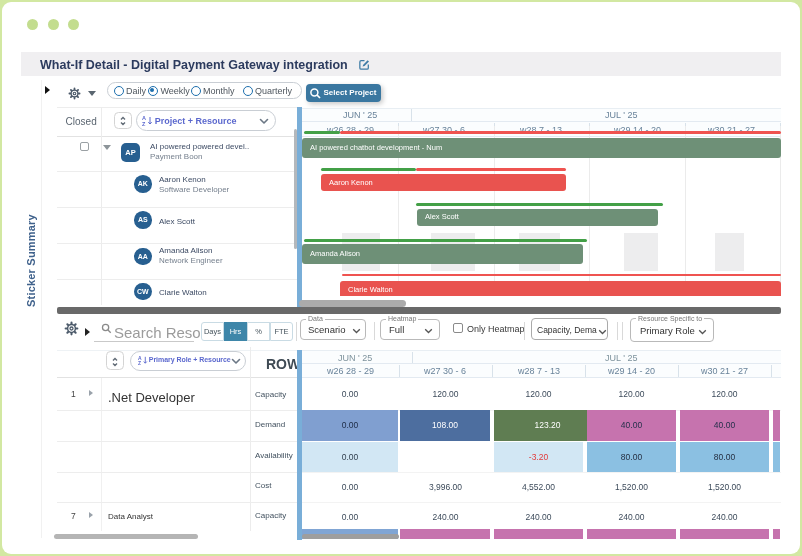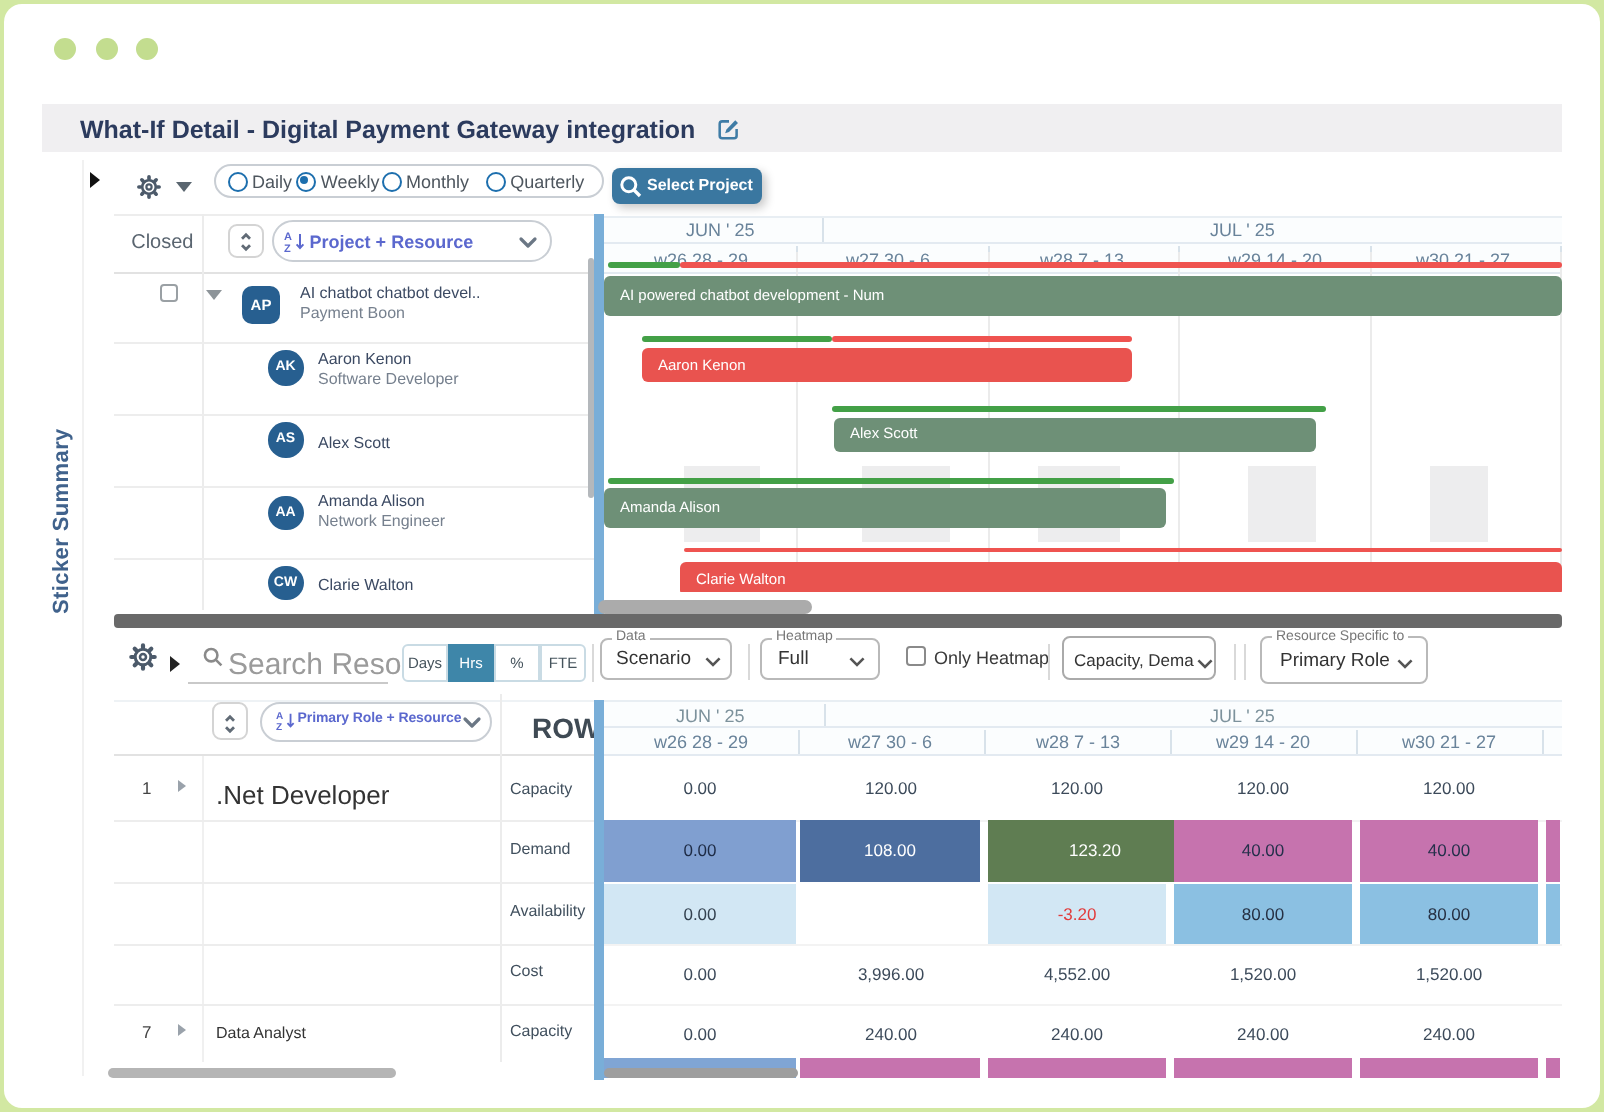--- a/index.html
+++ b/index.html
@@ -98,21 +98,21 @@
     <path class="chev" d="M1.5 1.5 L5 5 L8.5 1.5"></path>
   </svg>
 
 <div class="rowline" style="left:57px; width:240px; top:171px"></div>
 <div class="rowline" style="left:57px; width:240px; top:207px"></div>
 <div class="rowline" style="left:57px; width:240px; top:243px"></div>
 <div class="rowline" style="left:57px; width:240px; top:279px"></div>
 <div class="abs" style="left:80px; top:142px; width:8.5px; height:8.5px; border:1.2px solid #9aa0a4; border-radius:2px"></div>
 <div class="abs caret" style="left:103px; top:145px; border-top-color:#8d9499"></div>
 <div class="avatar" style="left:121px; top:142.5px; width:19px; height:19px; font-size:7.5px; line-height:19px; border-radius:5px">AP</div>
-<div class="name1" style="left:150px; top:141.5px">AI chatbot chatbot devel..</div>
+<div class="name1" style="left:150px; top:141.5px">AI powered powered devel..</div>
 <div class="name2" style="left:150px; top:151.5px">Payment Boon</div>
 <div class="avatar" style="left:134px; top:175.3px; width:17.5px; height:17.5px; font-size:7px; line-height:17.5px">AK</div>
 <div class="name1" style="left:159px; top:174.5px">Aaron Kenon</div>
 <div class="name2" style="left:159px; top:184.5px">Software Developer</div>
 <div class="avatar" style="left:134px; top:211.4px; width:17.5px; height:17.5px; font-size:7px; line-height:17.5px">AS</div>
 <div class="name1" style="left:159px; top:216.5px">Alex Scott</div>
 <div class="avatar" style="left:134px; top:247.8px; width:17.5px; height:17.5px; font-size:7px; line-height:17.5px">AA</div>
 <div class="name1" style="left:159px; top:246px">Amanda Alison</div>
 <div class="name2" style="left:159px; top:256px">Network Engineer</div>
 <div class="avatar" style="left:134px; top:282.5px; width:17.5px; height:17.5px; font-size:7px; line-height:17.5px">CW</div>

